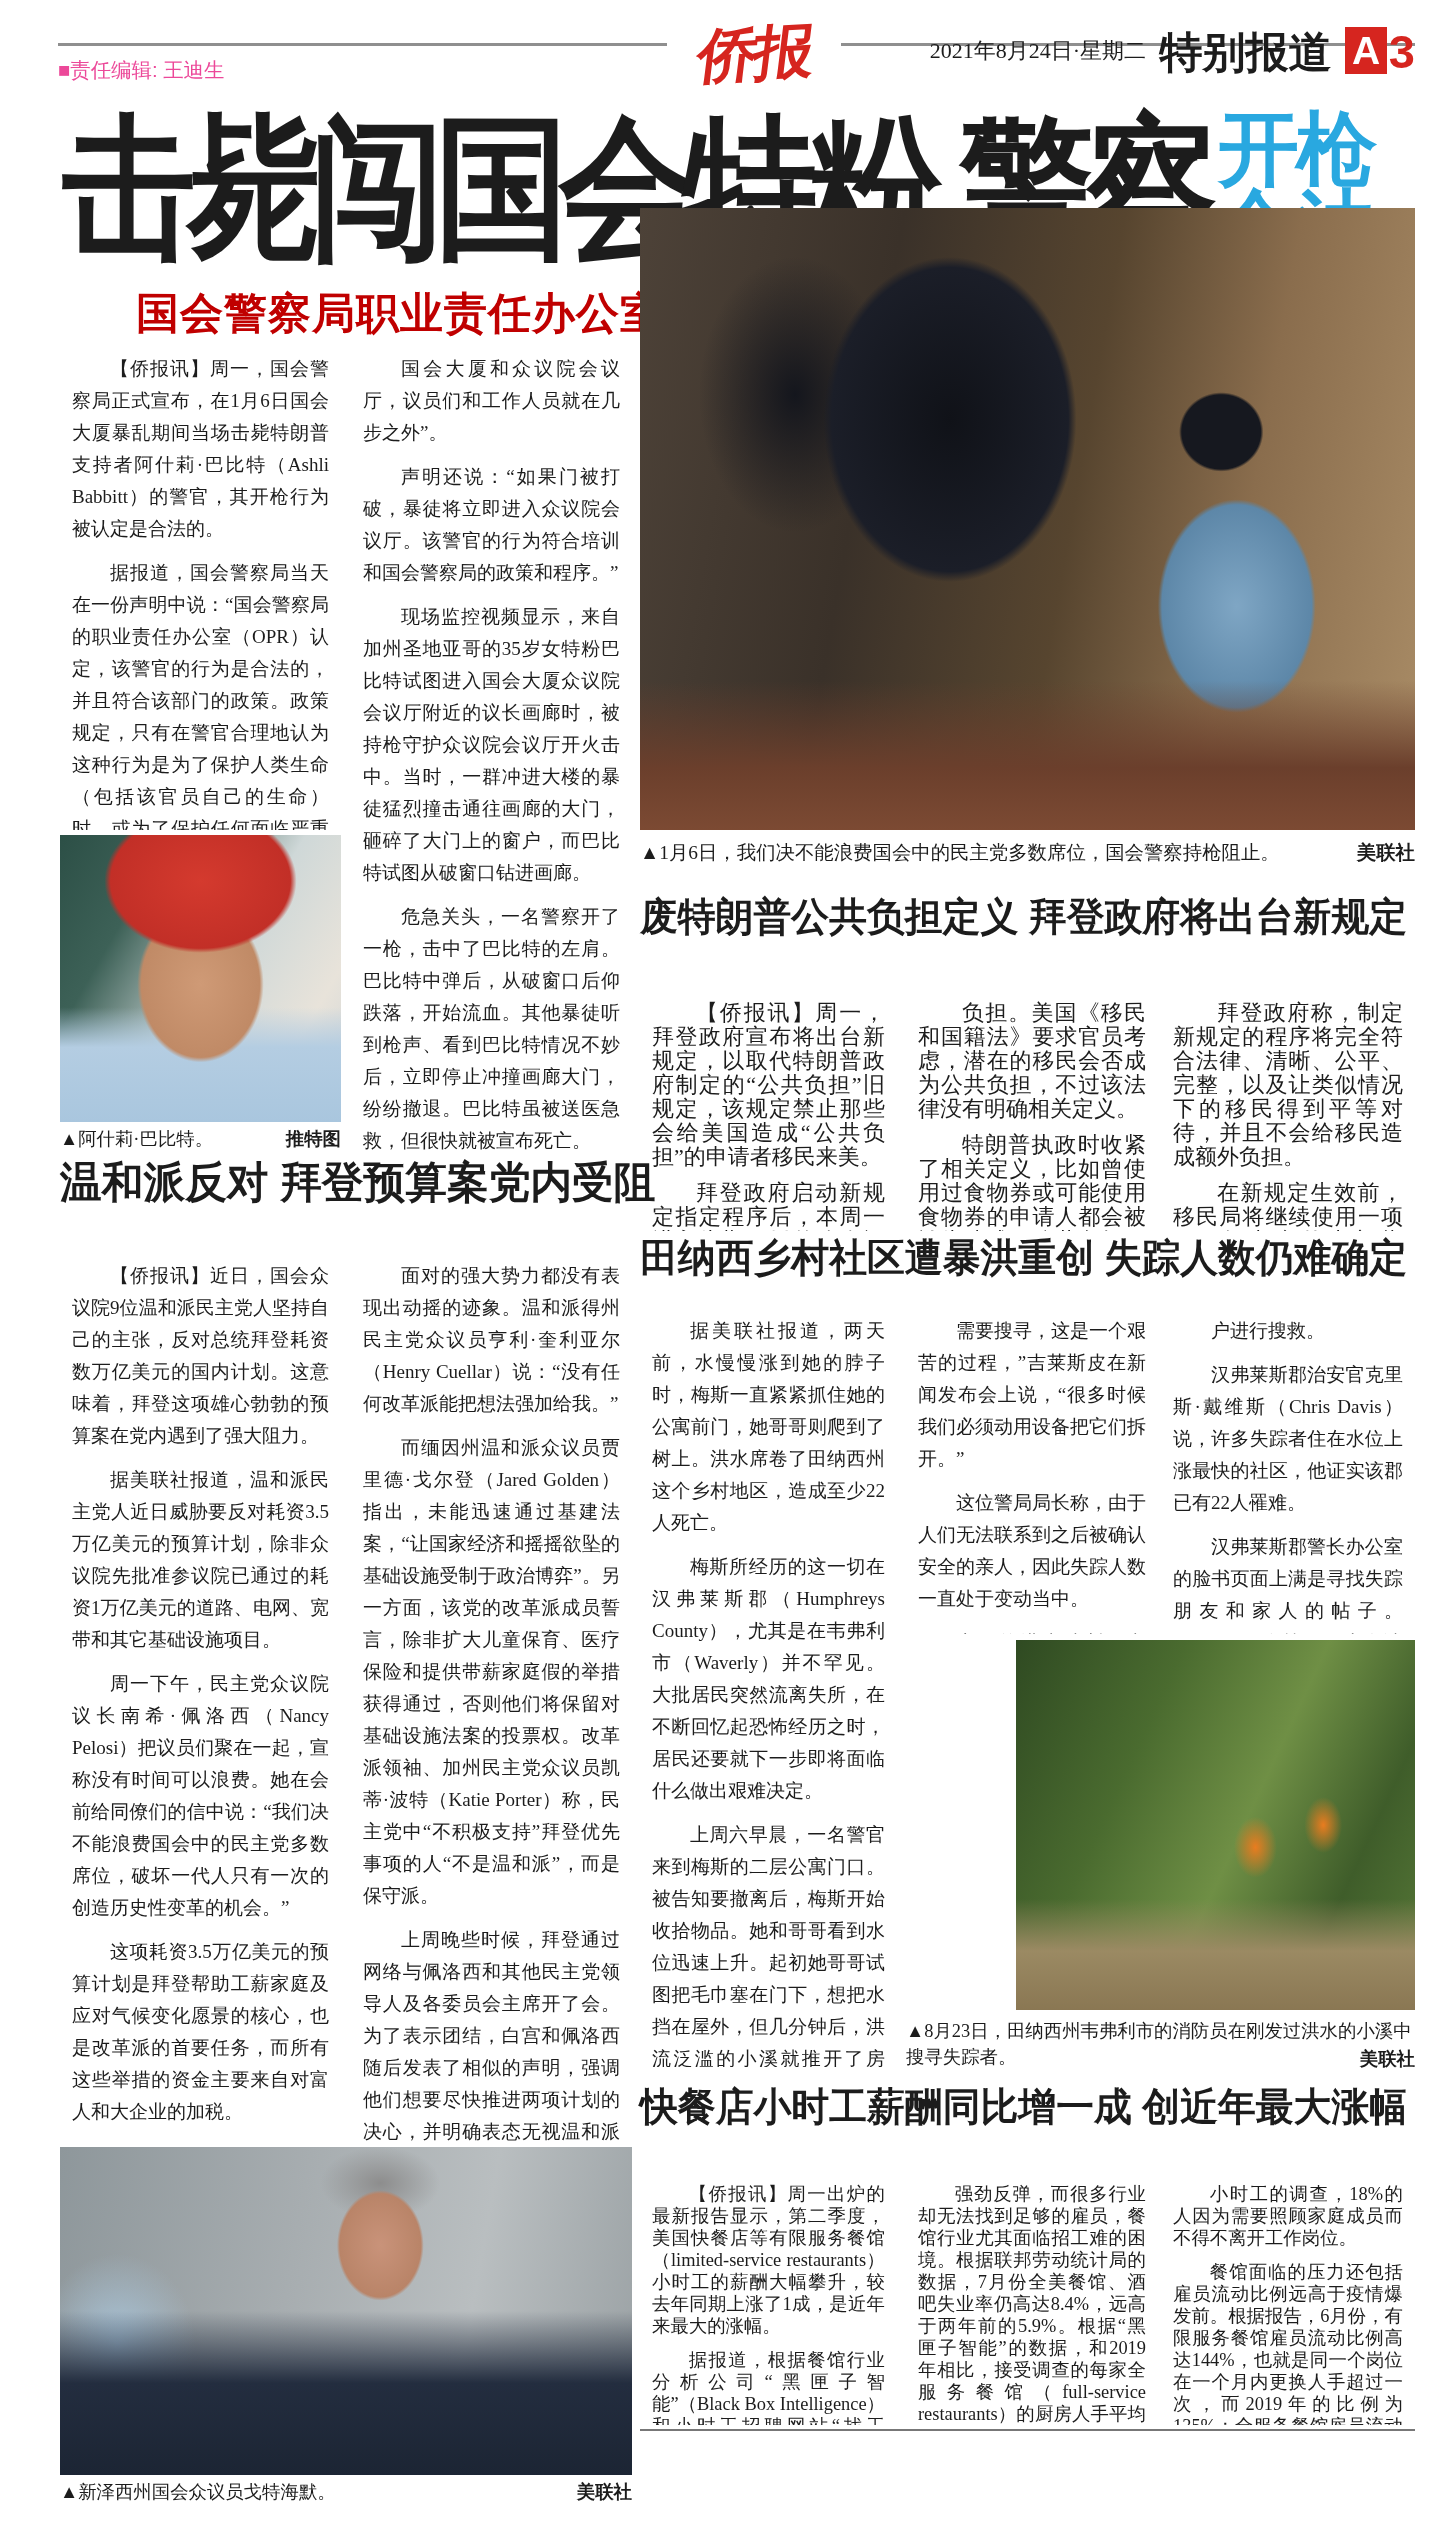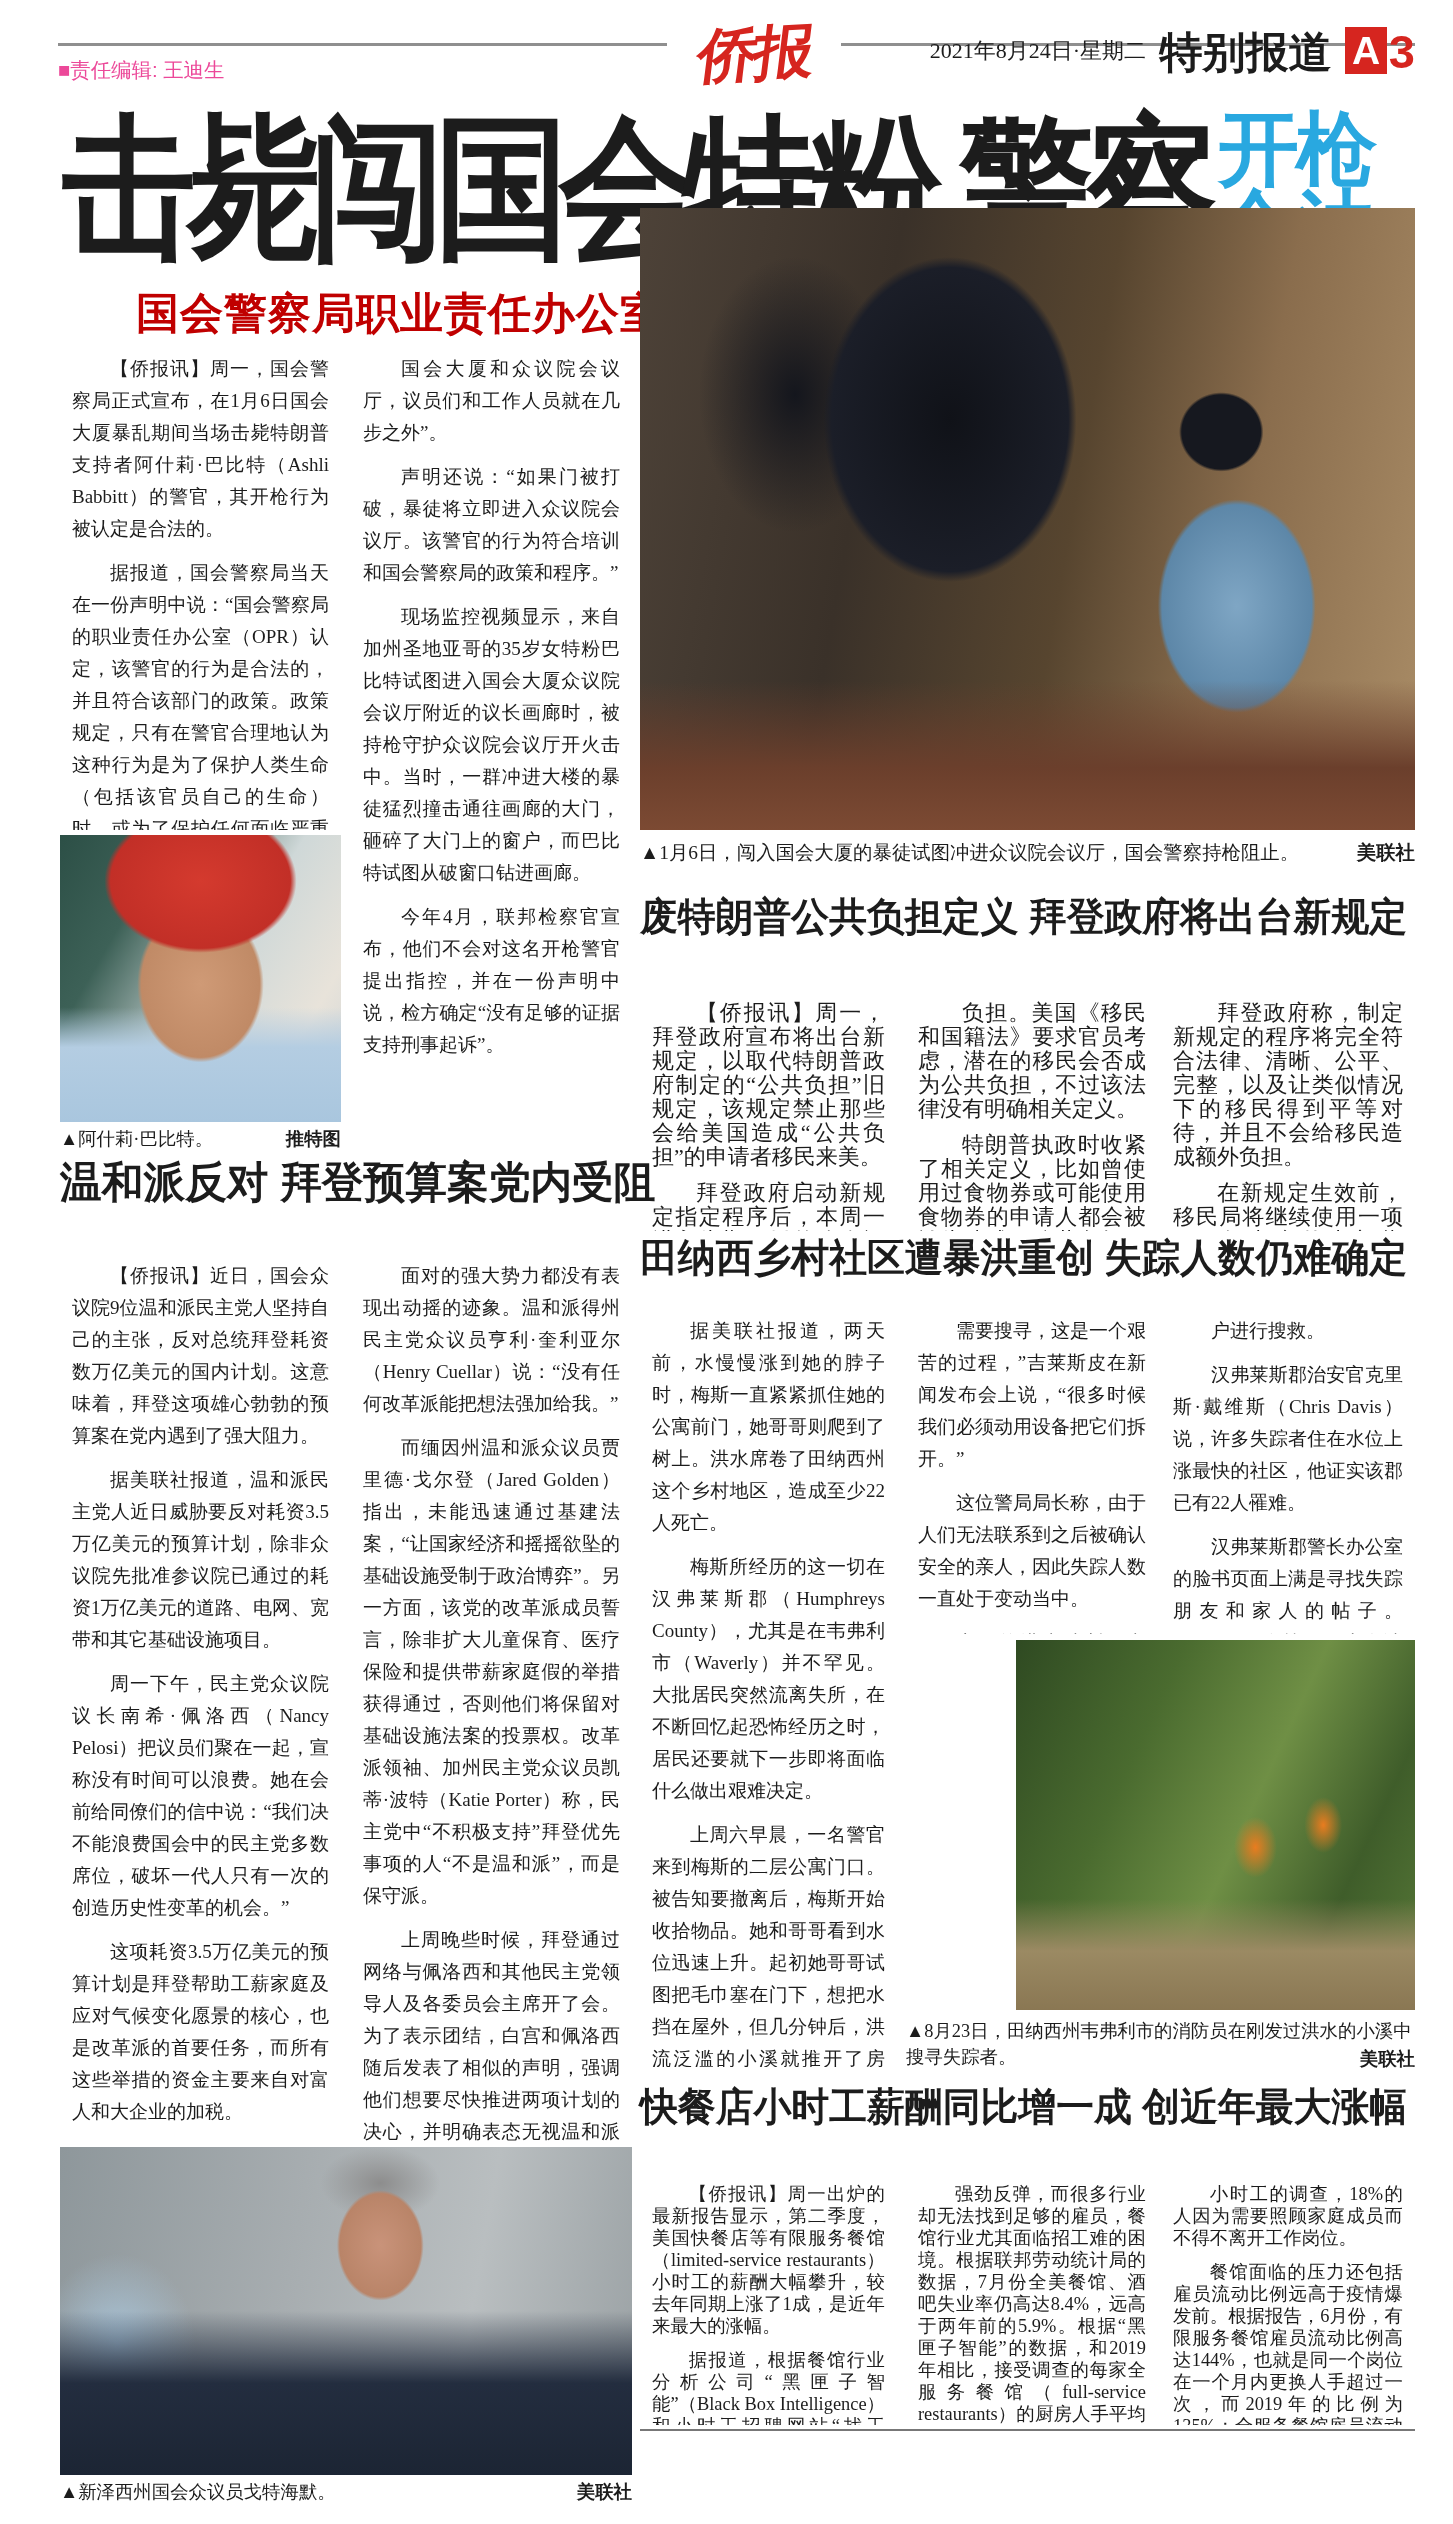--- a/index.html
+++ b/index.html
@@ -99,32 +99,33 @@
   <div class="deck" style="color:#c00000;">国会警察局职业责任办公室认定 该警官使用致命武力符合政策</div>
 
   <div class="body-text" style="position:absolute;left:60px;top:341px;width:281px;height:489px;">
       <p class="para">【侨报讯】周一，国会警察局正式宣布，在1月6日国会大厦暴乱期间当场击毙特朗普支持者阿什莉·巴比特（Ashli Babbitt）的警官，其开枪行为被认定是合法的。</p>
       <p class="para">据报道，国会警察局当天在一份声明中说：“国会警察局的职业责任办公室（OPR）认定，该警官的行为是合法的，并且符合该部门的政策。政策规定，只有在警官合理地认为这种行为是为了保护人类生命（包括该官员自己的生命）时，或为了保护任何面临严重身体伤害的直接危险时，才可以使用致命武力。”</p>
     </div>
   <div class="body-text" style="position:absolute;left:351px;top:341px;width:281px;height:812px;">
       <p class="para">国会大厦和众议院会议厅，议员们和工作人员就在几步之外”。</p>
       <p class="para">声明还说：“如果门被打破，暴徒将立即进入众议院会议厅。该警官的行为符合培训和国会警察局的政策和程序。”</p>
       <p class="para">现场监控视频显示，来自加州圣地亚哥的35岁女特粉巴比特试图进入国会大厦众议院会议厅附近的议长画廊时，被持枪守护众议院会议厅开火击中。当时，一群冲进大楼的暴徒猛烈撞击通往画廊的大门，砸碎了大门上的窗户，而巴比特试图从破窗口钻进画廊。</p>
+      <p class="para">危急关头，一名警察开了一枪，击中了巴比特的左肩。巴比特中弹后，从破窗口后仰跌落，开始流血。其他暴徒听到枪声、看到巴比特情况不妙后，立即停止冲撞画廊大门，纷纷撤退。巴比特虽被送医急救，但很快就被宣布死亡。</p>
       <p class="para">今年4月，联邦检察官宣布，他们不会对这名开枪警官提出指控，并在一份声明中说，检方确定“没有足够的证据支持刑事起诉”。</p>
     </div>
 
   <div class="photo ph-babbitt" style="left:60px;top:835px;width:281px;height:287px;"></div>
   <div class="cap" style="left:60px;top:1126px;width:281px;">
     <span>▲阿什莉·巴比特。</span>
     <span class="credit">推特图</span>
   </div>
 
   <div class="photo ph-capitol" style="left:640px;top:208px;width:775px;height:622px;"></div>
   <div class="cap" style="left:640px;top:839px;width:775px;font-size:19.4px;">
-    <span>▲1月6日，闯入国会大厦的暴徒试图冲进众议院会议厅，国会警察持枪阻止。</span>
+    <span>▲1月6日，我们决不能浪费国会中的民主党多数席位，国会警察持枪阻止。</span>
     <span class="credit">美联社</span>
   </div>
 
   <div class="sec-hl" style="left:640px;top:896px;width:775px;font-size:39px;">废特朗普公共负担定义 拜登政府将出台新规定</div>
   <div class="body-tight" style="position:absolute;left:640px;top:989px;width:257px;height:242px;">
       <p class="para">【侨报讯】周一，拜登政府宣布将出台新规定，以取代特朗普政府制定的“公共负担”旧规定，该规定禁止那些会给美国造成“公共负担”的申请者移民来美。</p>
       <p class="para">拜登政府启动新规定指定程序后，本周一进入为期60天的公众评议期，到今年10月22日为止。民众可以登录联邦政府网站发表意见。</p>
     </div>
   <div class="body-tight" style="position:absolute;left:906px;top:989px;width:252px;height:242px;">
       <p class="para">负担。美国《移民和国籍法》要求官员考虑，潜在的移民会否成为公共负担，不过该法律没有明确相关定义。</p>

